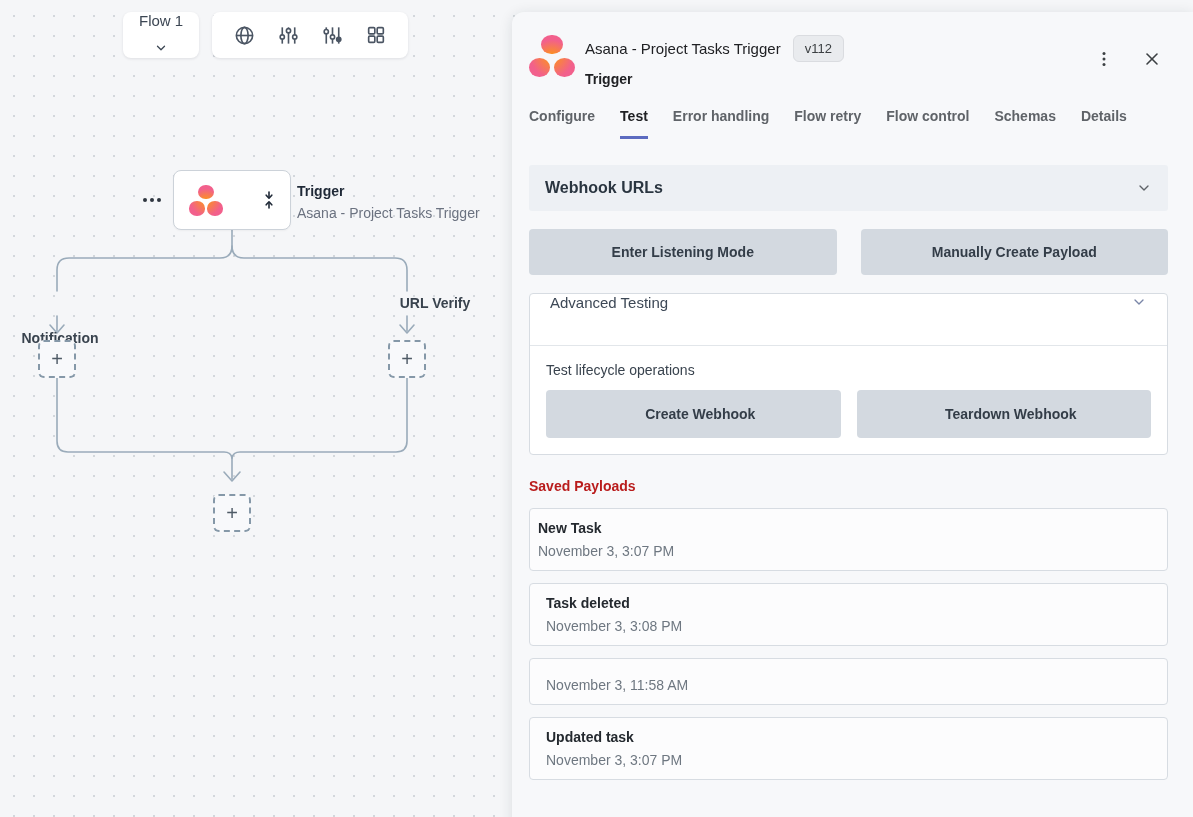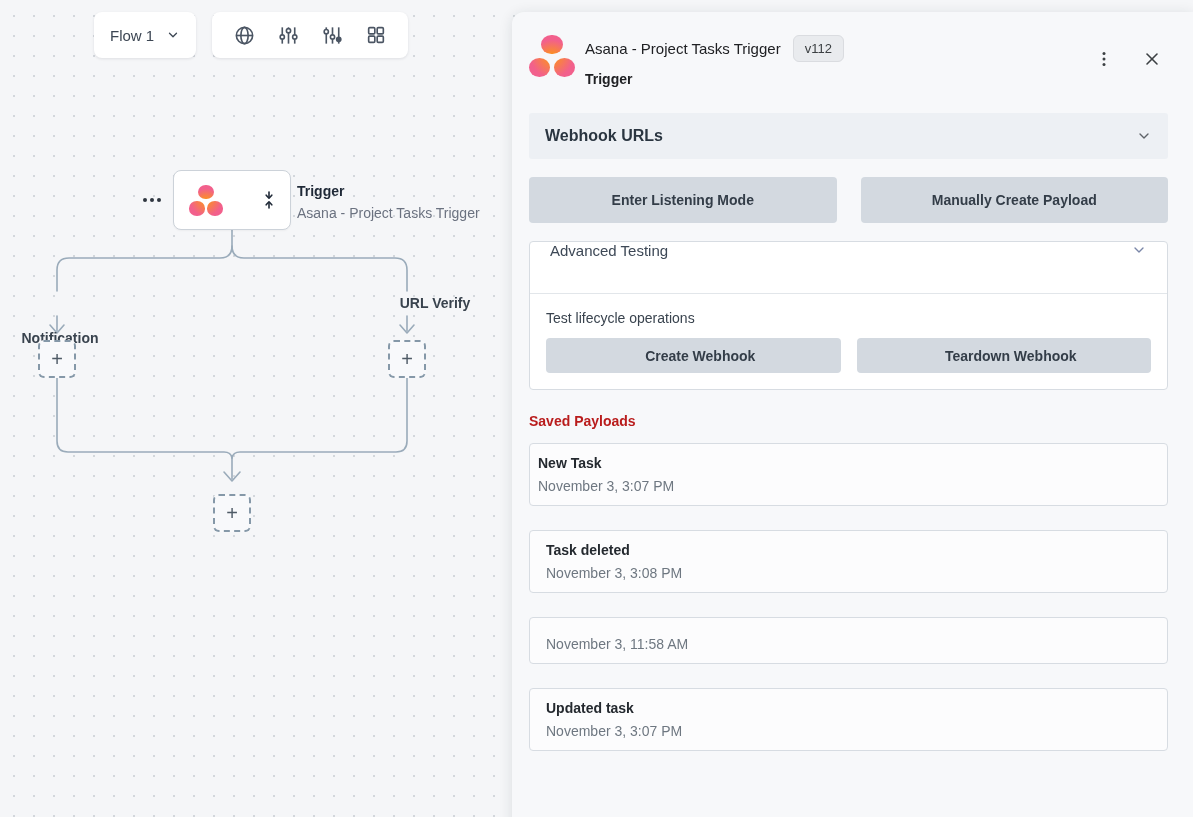--- a/index.html
+++ b/index.html
@@ -7,21 +7,21 @@
   body{position:relative;background:#f5f6f8;}
 
   
   .canvas{position:absolute;inset:0;
     background-image:radial-gradient(circle,#d3d7dc 1.1px,transparent 1.3px);
     background-size:20px 20px;background-position:4px 6px;}
 
   
   .pill{position:absolute;top:12px;height:46px;background:#fff;border-radius:8px;
     box-shadow:0 1px 3px rgba(16,24,40,.10);display:flex;align-items:center;}
-  .flow-pill{left:94px;padding:0 16px;gap:12px;cursor:pointer;}
+  .flow-pill{left:123px;padding:0 16px;gap:12px;cursor:pointer;flex-direction:column;}
   .flow-pill .label{font-size:15px;color:#3c4653;}
   .icons-pill{left:212px;width:196px;justify-content:space-evenly;}
   .tool-icon{display:flex;align-items:center;justify-content:center;cursor:pointer;}
 
   
   .node{position:absolute;left:173px;top:170px;width:118px;height:60px;background:#fff;
     border:1px solid #ccd2d9;border-radius:8px;display:flex;align-items:center;
     padding:0 15px;box-sizing:border-box;cursor:pointer;box-shadow:0 1px 2px rgba(0,0,0,.04);}
   .node-menu{position:absolute;left:139px;top:194px;display:flex;gap:3px;cursor:pointer;padding:4px;}
   .node-menu i{width:4px;height:4px;border-radius:50%;background:#2f3640;display:block;}
@@ -80,25 +80,25 @@
 
   
   .adv-card{margin-top:18px;background:#fff;border:1px solid #d7dce2;border-radius:4px;}
   .adv-header{height:51px;display:flex;align-items:flex-start;padding:0 20px;
     border-bottom:1px solid #e2e6ea;cursor:pointer;gap:40px;}
   .adv-header .label{font-size:15px;color:#3d4856;}
   .adv-header .chev{margin-left:auto;display:flex;}
   .adv-body{padding:0 16px 16px;}
   .lifecycle-label{padding:16px 0 12px;font-size:14px;color:#39434e;}
   .adv-btn-row{display:flex;gap:16px;}
-  .adv-btn-row .btn{height:35px;padding-left:20px;}
+  .adv-btn-row .btn{height:48px;padding-left:20px;}
 
   
   .saved-title{margin-top:23px;font-size:14px;font-weight:700;color:#b91c1c;}
-  .payload-card{margin-top:24px;background:#fcfcfd;border:1px solid #d7dce2;border-radius:4px;
+  .payload-card{margin-top:12px;background:#fcfcfd;border:1px solid #d7dce2;border-radius:4px;
     padding:11px 16px;cursor:pointer;}
   .payload-name{font-size:14px;font-weight:700;color:#24292f;}
   .payload-time{font-size:14px;color:#6e7781;margin-top:7px;}
 </style>
 </head>
 <body>
 
 <div class="canvas">
 
   <svg class="edges" width="512" height="817">
@@ -226,20 +226,29 @@
       </svg>
     </button>
     <button class="icon-btn close">
       <svg width="20" height="20" viewBox="0 0 24 24" fill="none" stroke="#3c4043" stroke-width="1.9" stroke-linecap="round">
         <line x1="6" y1="6" x2="18" y2="18"></line>
           <line x1="18" y1="6" x2="6" y2="18"></line>
       </svg>
     </button>
   </div>
 
+  <div class="tabs">
+    <span class="tab">Configure</span>
+    <span class="tab active">Test</span>
+    <span class="tab">Error handling</span>
+    <span class="tab">Flow retry</span>
+    <span class="tab">Flow control</span>
+    <span class="tab">Schemas</span>
+    <span class="tab">Details</span>
+  </div>
 
   <div class="accordion-bar">
     <span class="label">Webhook URLs</span>
     <span class="chev">
       <svg width="16" height="16" viewBox="0 0 24 24" fill="none" stroke="#5f6368" stroke-width="2" stroke-linecap="round" stroke-linejoin="round">
         <polyline points="6,9 12,15 18,9"></polyline>
       </svg>
     </span>
   </div>
 

